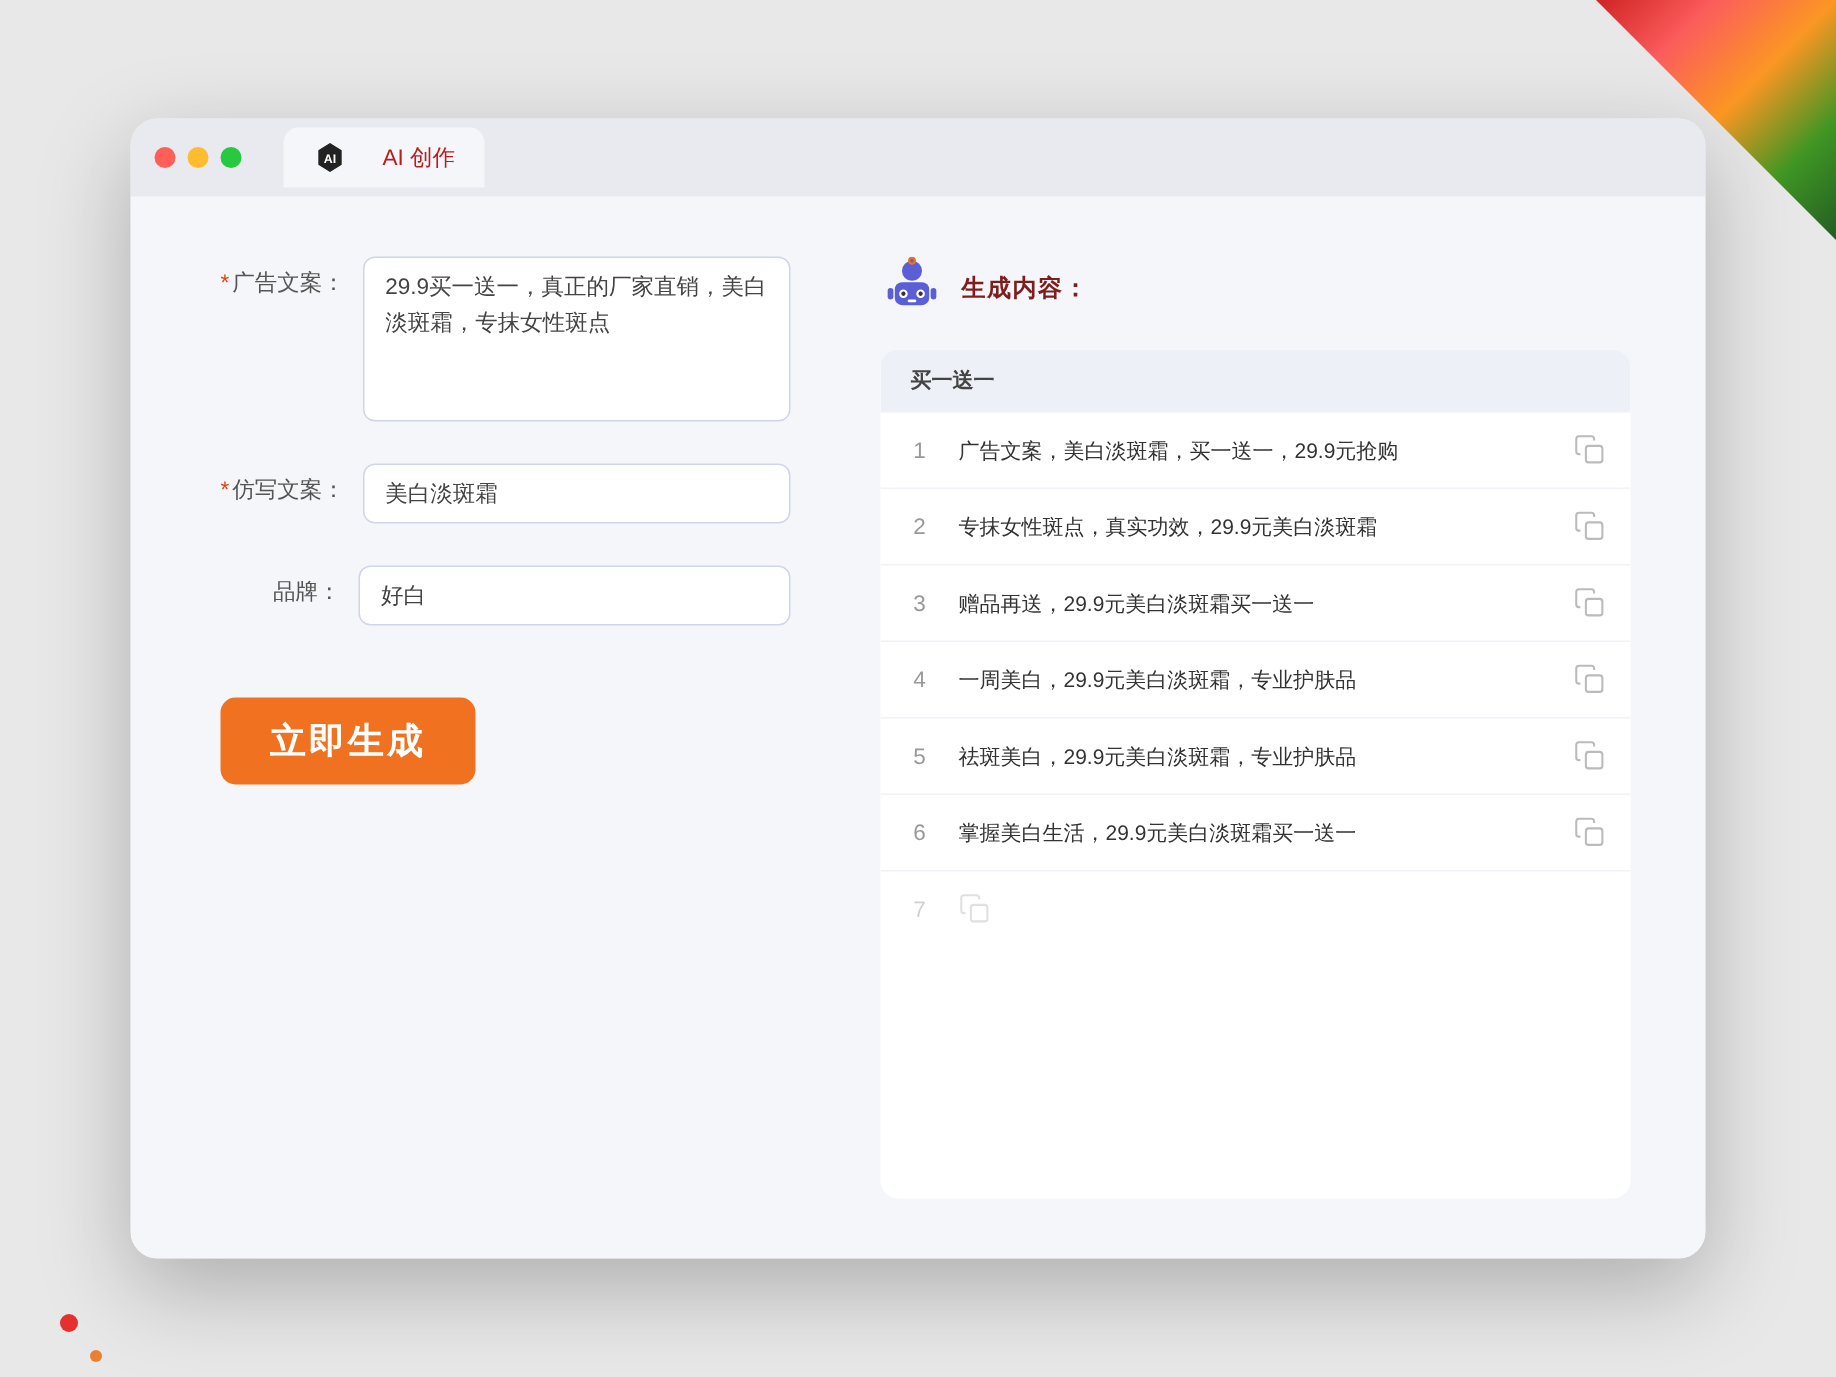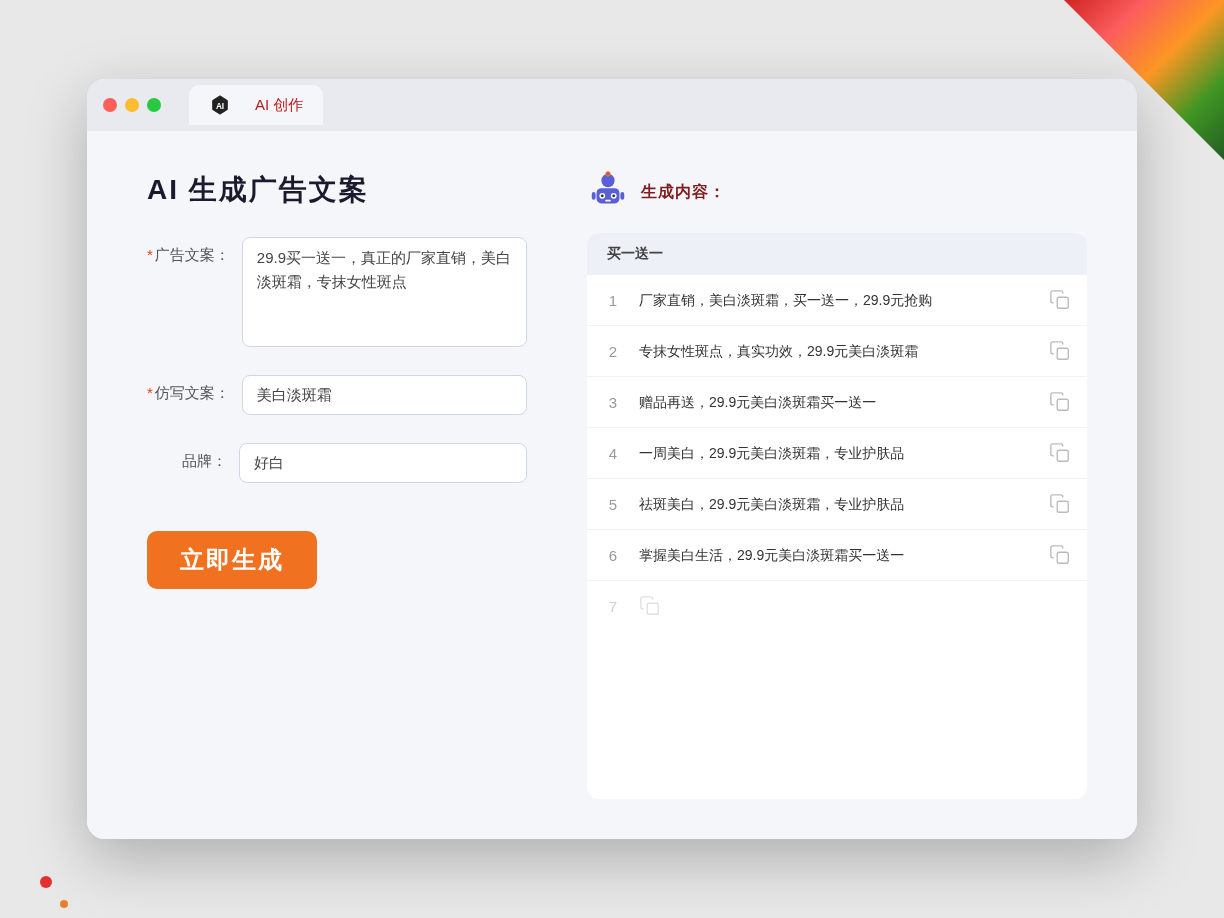--- a/index.html
+++ b/index.html
@@ -283,21 +283,20 @@
         <text x="12" y="16" text-anchor="middle" fill="white" font-size="9" font-weight="bold" font-family="Arial">AI</text>
       </svg>
       <span class="tab-label">AI 创作</span>
     </div>
   </div>
 
   <div class="main-content">
 
     <div class="left-panel">
 
-      <h1 class="page-title">AI 生成广告文案</h1>
 
       <div class="form-group">
         <label class="form-label">
           <span class="required-star">*</span><span>广告文案：</span>
         </label>
         <textarea class="form-input form-textarea" style="">29.9买一送一，真正的厂家直销，美白淡斑霜，专抹女性斑点</textarea>
       </div>
 
       <div class="form-group">
         <label class="form-label">
@@ -335,21 +334,21 @@
         <span class="right-title">生成内容：</span>
       </div>
 
       <div class="results-table">
         <div class="results-header">买一送一</div>
 
         <div id="results-container">
 
         <div class="result-row">
       <span class="result-num">1</span>
-      <span class="result-text">厂家直销，美白淡斑霜，买一送一，29.9元抢购</span>
+      <span class="result-text">广告文案，美白淡斑霜，买一送一，29.9元抢购</span>
       <svg class="copy-icon" viewBox="0 0 24 24" fill="none" stroke="#bbb" stroke-width="1.5">
         <rect x="9" y="9" width="12" height="12" rx="2"></rect>
         <path d="M5 15H4a2 2 0 0 1-2-2V4a2 2 0 0 1 2-2h9a2 2 0 0 1 2 2v1"></path>
       </svg>
     </div>
             <div class="result-row">
       <span class="result-num">2</span>
       <span class="result-text">专抹女性斑点，真实功效，29.9元美白淡斑霜</span>
       <svg class="copy-icon" viewBox="0 0 24 24" fill="none" stroke="#bbb" stroke-width="1.5">
         <rect x="9" y="9" width="12" height="12" rx="2"></rect>

